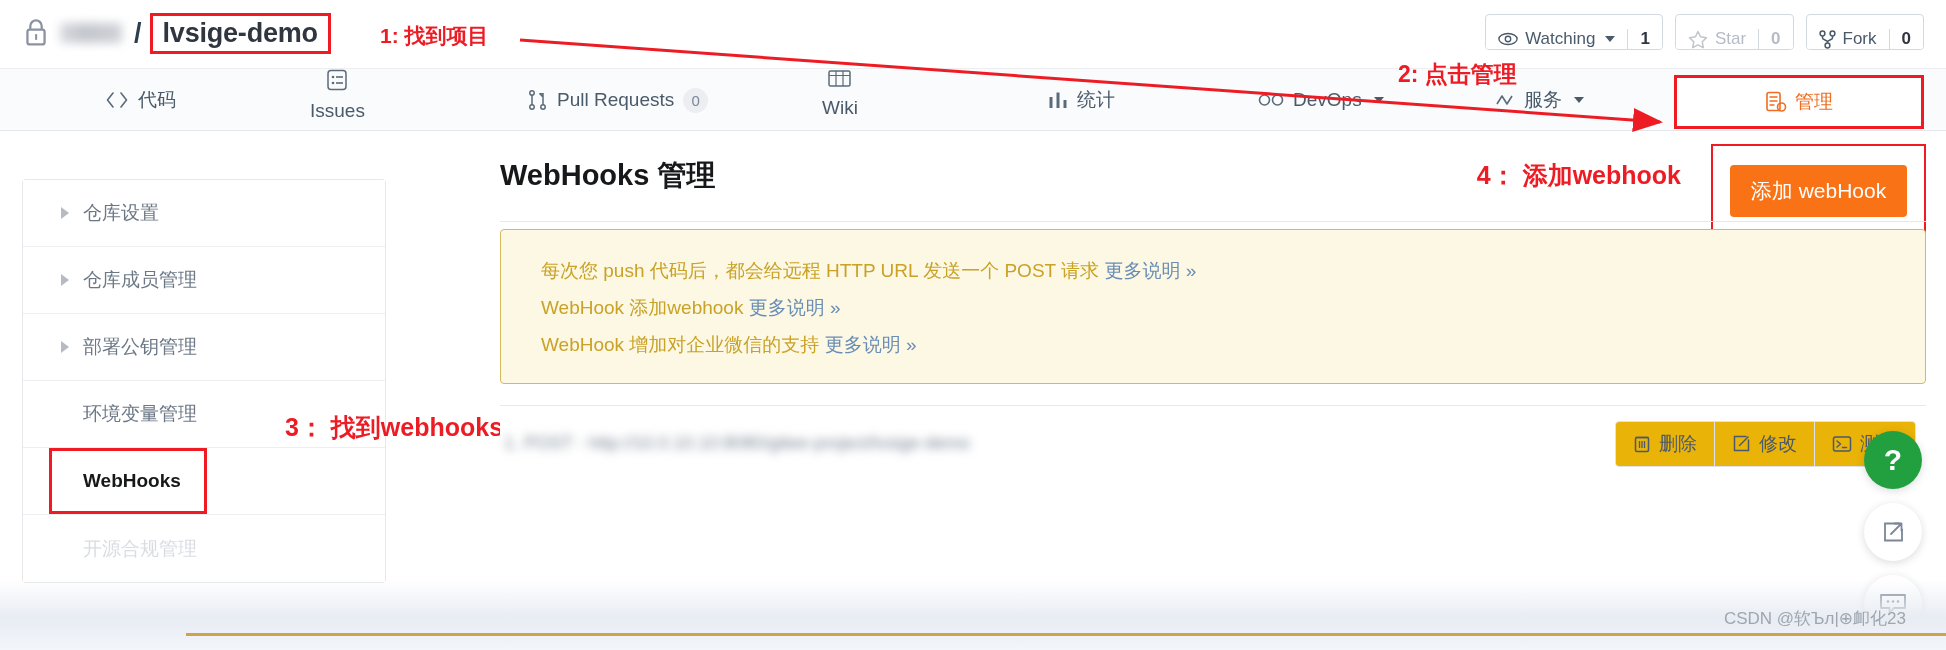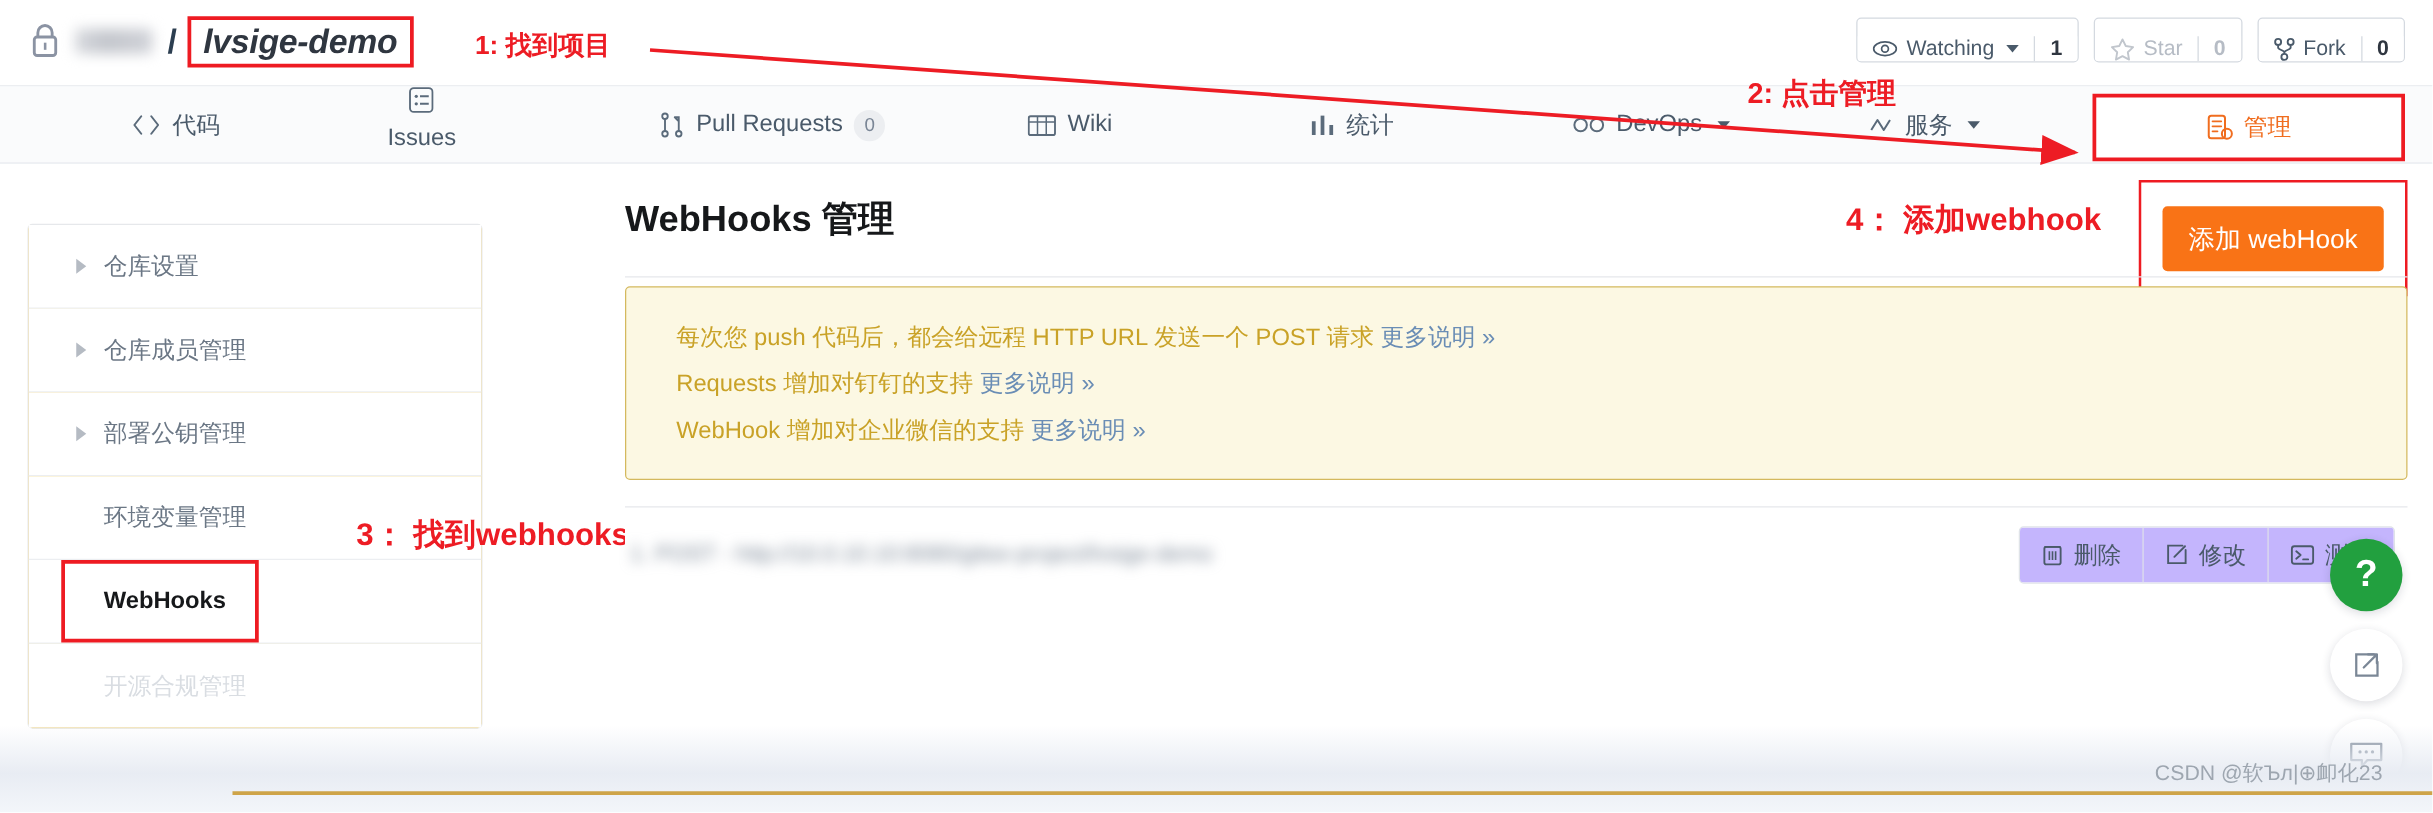--- a/index.html
+++ b/index.html
@@ -23,21 +23,20 @@
   .lock-icon { width:28px; height:32px; display:block; }
   .owner-blur {
     display:inline-block; width:62px; height:20px;
     background:linear-gradient(90deg,#d7d9de,#c3c6cc 40%,#d0d2d8);
     filter: blur(5px); border-radius:3px; margin:0 4px;
   }
   .slash { font-size:27px; color:#2c3e50; font-weight:700; padding:0 2px; }
   .repo-name {
     font-size:27px; font-weight:700; color:#2f3640; letter-spacing:-0.2px;
     padding:2px 10px;
-    font-style:italic;
   }
   .redbox { border:3px solid #ee1b22; }
 
   .anno {
     position:absolute; color:#ed1c24; font-weight:700;
     font-family:"Liberation Sans","DejaVu Sans",sans-serif;
     white-space:nowrap;
   }
 
   
@@ -161,21 +160,21 @@
     font-size:18px; color:#7b8796;
     filter: blur(5px); white-space:nowrap; padding-left:4px;
   }
   .hook-actions {
     display:flex; border:1px solid #dfe3e8; border-radius:4px; overflow:hidden;
     background:#fff; margin-right:10px;
   }
   .hook-actions .hbtn {
     display:flex; align-items:center; gap:8px;
     padding:9px 17px; font-size:19px; color:#4a5a6a;
-    border-right:1px solid #dfe3e8; background:#c4b5fd; white-space:nowrap;
+    border-right:1px solid #dfe3e8; background:#eab308; white-space:nowrap;
   }
   .hook-actions .hbtn:last-child { border-right:none; }
 
   
   .fab-col { position:absolute; right:20px; top:300px; width:62px; }
   .fab {
     width:58px; height:58px; border-radius:50%;
     display:flex; align-items:center; justify-content:center;
     margin-bottom:14px; background:#fff;
     box-shadow:0 2px 8px rgba(30,40,60,.16);
@@ -297,21 +296,21 @@
             <circle cx="4" cy="4" r="2.2" fill="none" stroke="#5b6b7b" stroke-width="1.5"></circle>
             <circle cx="4" cy="18" r="2.2" fill="none" stroke="#5b6b7b" stroke-width="1.5"></circle>
             <circle cx="15" cy="18" r="2.2" fill="none" stroke="#5b6b7b" stroke-width="1.5"></circle>
             <path d="M4 6.2v9.6M15 15.8V8l-3.2-3.2M11.8 4.8h3.2v3.2" fill="none" stroke="#5b6b7b" stroke-width="1.5" stroke-linecap="round"></path>
           </svg>
         </span>
         <span>Pull Requests</span>
         <span class="nav-badge">0</span>
       </div>
 
-      <div class="nav-item" style="left:822px;">
+      <div class="nav-item" style="left:822px;flex-direction:column;">
         <span class="nav-ico">
           <svg width="23" height="19" viewBox="0 0 23 19">
             <rect x="1" y="2" width="21" height="15" rx="1.5" fill="none" stroke="#5b6b7b" stroke-width="1.5"></rect>
             <path d="M8 2v15M15 2v15M1 6.5h21" fill="none" stroke="#5b6b7b" stroke-width="1.2"></path>
           </svg>
         </span>
         <span>Wiki</span>
       </div>
 
       <div class="nav-item" style="left:1048px;">
@@ -399,21 +398,21 @@
         <button class="add-btn">添加 webHook</button>
       </div>
 
       <div class="title-rule"></div>
 
       <div class="alert">
         <p>
           <span>每次您 push 代码后，都会给远程 HTTP URL 发送一个 POST 请求 </span><a href="#">更多说明 »</a>
         </p>
         <p>
-          <span>Requests 增加对钉钉的支持 </span><a href="#">更多说明 »</a>
+          <span>WebHook 添加webhook </span><a href="#">更多说明 »</a>
         </p>
         <p>
           <span>WebHook 增加对企业微信的支持 </span><a href="#">更多说明 »</a>
         </p>
       </div>
 
       <div class="hook-row">
         <div class="hook-url">1. POST - http://10.0.10.10:8080/gitee-project/lvsige-demo</div>
         <div class="hook-actions">
           <div class="hbtn">

